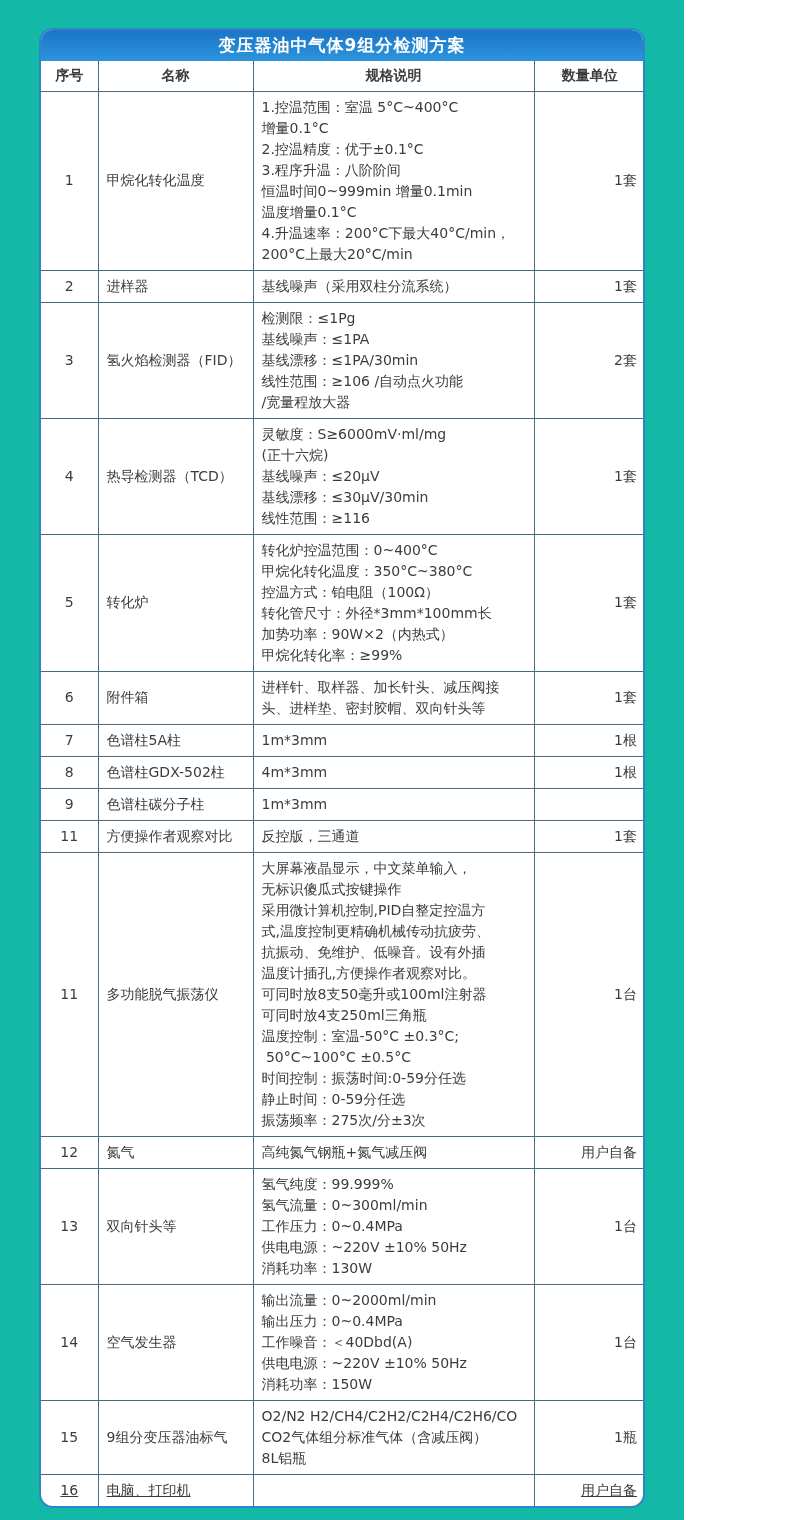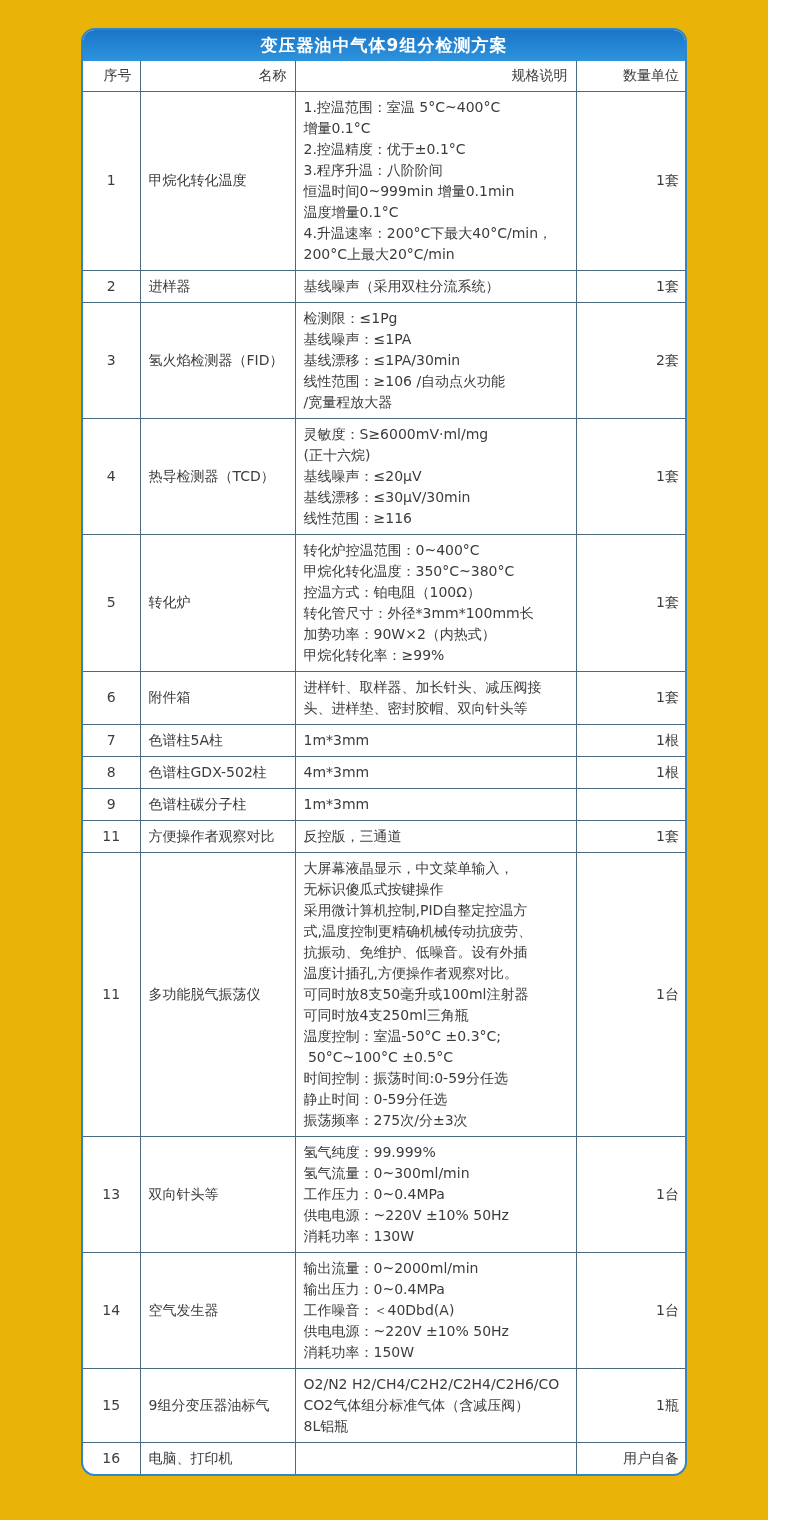--- a/index.html
+++ b/index.html
@@ -2,23 +2,23 @@
 <html><head>
 <meta charset="utf-8">
 <style>
   html, body {
     margin: 0;
     padding: 0;
     background: #ffffff;
     font-family: "DejaVu Sans", "Liberation Sans", sans-serif;
   }
   .page {
-    width: 768px;
+    width: 684px;
     min-height: 1520px;
-    background: #eab308;
+    background: #14b8a6;
     box-sizing: border-box;
     padding-top: 28px;
   }
   .panel {
     width: 606px;
     margin: 0 auto;
     border: 2px solid #2e86c8;
     border-radius: 14px;
     overflow: hidden;
     box-sizing: border-box;
@@ -46,25 +46,25 @@
     vertical-align: middle;
     line-height: 21px;
     padding: 5px 8px;
     box-sizing: border-box;
     word-break: break-word;
   }
   
   .spec-table tr > *:first-child { border-left: 0; }
   .spec-table tr > *:last-child  { border-right: 0; }
   .spec-table thead th           { border-top: 0; }
-  .spec-table tbody tr:last-child td { border-bottom: 0; }
+  .spec-table tbody tr:last-child td { border-bottom: 0; text-decoration: underline; }
 
   .spec-table th {
-    font-weight: 400;
-    text-align: right;
+    font-weight: 700;
+    text-align: center;
     height: 30px;
     padding-top: 4px;
     padding-bottom: 4px;
     padding-left: 8px;
   }
   .col-no    { width: 57px; }
   .col-name  { width: 155px; }
   .col-spec  { width: 281px; }
   .col-qty   { width: 111px; }
 
@@ -189,20 +189,26 @@
 可同时放8支50毫升或100ml注射器
 可同时放4支250ml三角瓶
 温度控制：室温-50°C ±0.3°C;
  50°C~100°C ±0.5°C
 时间控制：振荡时间:0-59分任选
 静止时间：0-59分任选
 振荡频率：275次/分±3次</td>
             <td class="cell-qty">1台</td>
           </tr>
           <tr>
+            <td class="cell-no">12</td>
+            <td class="cell-name">氮气</td>
+            <td class="cell-spec">高纯氮气钢瓶+氮气减压阀</td>
+            <td class="cell-qty">用户自备</td>
+          </tr>
+          <tr>
             <td class="cell-no">13</td>
             <td class="cell-name">双向针头等</td>
             <td class="cell-spec">氢气纯度：99.999%
 氢气流量：0~300ml/min
 工作压力：0~0.4MPa
 供电电源：~220V ±10% 50Hz
 消耗功率：130W</td>
             <td class="cell-qty">1台</td>
           </tr>
           <tr>

